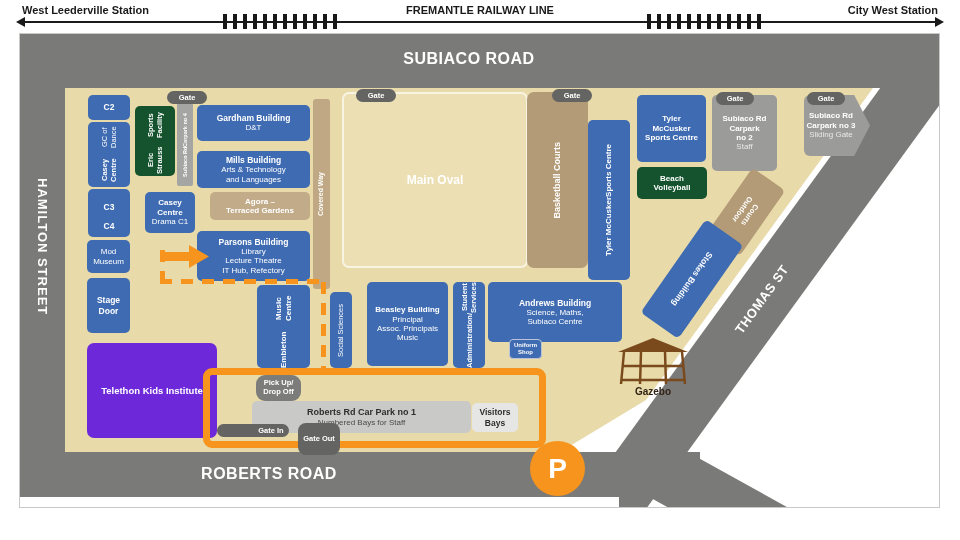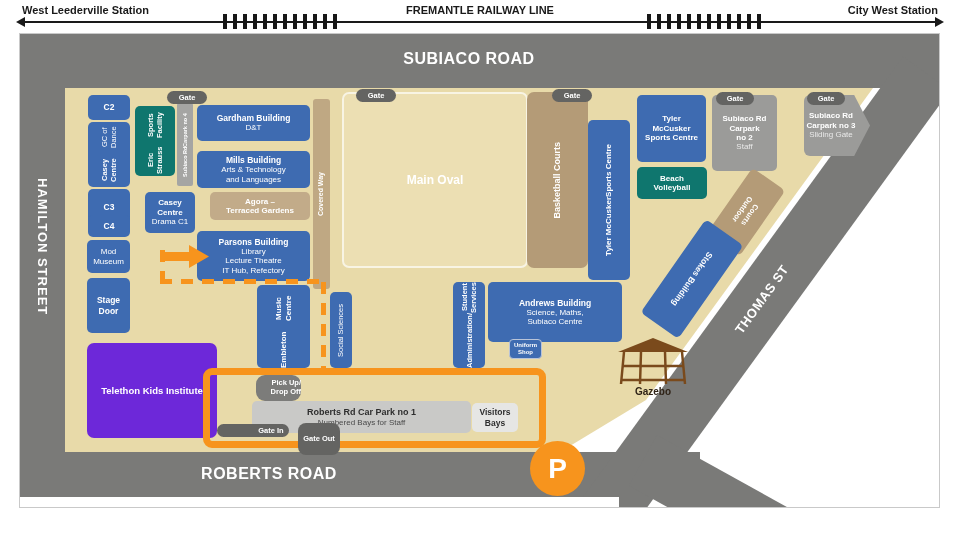--- a/index.html
+++ b/index.html
@@ -15,21 +15,21 @@
   #map{position:absolute;left:19px;top:33px;width:921px;height:475px;overflow:hidden;background:#fff;}
   
   .road{position:absolute;background:#7a7a78;}
   .road-label{color:#fff;font-weight:bold;letter-spacing:.5px;white-space:nowrap;}
   
   #campus{position:absolute;left:46px;top:55px;width:845px;height:364px;background:#e8daa9;
     clip-path:polygon(0 0,808px 0,581px 312px,495px 364px,0 364px);}
   
   .bld{position:absolute;border-radius:5px;color:#fff;display:flex;flex-direction:column;align-items:center;justify-content:center;text-align:center;line-height:1.18;box-sizing:border-box;z-index:4;}
   .blue{background:#3e6bb1;}
-  .green{background:#0f766e;}
+  .green{background:#14532d;}
   .tan{background:#c2ab89;}
   .tan2{background:#b49b77;}
   .graybx{background:#9b9b99;}
   .brown{background:#6d28d9;}
   .t{font-weight:bold;font-size:8.5px;}
   .s{font-size:8px;}
   .dim{color:rgba(255,255,255,.78);}
   
   .vt{writing-mode:vertical-rl;transform:rotate(180deg);display:flex;align-items:center;justify-content:center;line-height:1.25;}
   
@@ -165,20 +165,26 @@
     </div>
   <div class="bld blue" style="left:569px;top:87px;width:42px;height:160px;">
     <div class="vt" style="font-size:8px;font-weight:bold;">
         <div>Tyler McCusker</div>
         <div>Sports Centre</div>
       </div>
   </div>
 
   <div class="bld blue" style="left:311px;top:259px;width:22px;height:76px;">
     <div class="vt" style="font-size:7.5px;">Social Sciences</div>
+  </div>
+  <div class="bld blue" style="left:348px;top:249px;width:81px;height:84px;">
+    <div class="t" style="font-size:8px;">Beasley Building</div>
+    <div class="s">Principal</div>
+    <div class="s">Assoc. Principals</div>
+    <div class="s">Music</div>
   </div>
   <div class="bld blue" style="left:434px;top:249px;width:32px;height:86px;">
     <div class="vt" style="font-size:7.5px;font-weight:bold;">
         <div>Administration/</div>
         <div>Student Services</div>
       </div>
   </div>
   <div class="bld blue" style="left:469px;top:249px;width:134px;height:60px;">
     <div class="t">Andrews Building</div>
     <div class="s">Science, Maths,</div>
@@ -243,21 +249,21 @@
   <div class="abs" style="left:604px;top:353px;width:60px;text-align:center;font-size:10px;font-weight:bold;color:#2f2317;z-index:4;">Gazebo</div>
 
   <svg class="abs" style="left:144px;top:212px;z-index:6;" width="46" height="23" viewBox="0 0 46 23">
     <polygon points="0,7 26,7 26,0 46,11.5 26,23 26,16 0,16" fill="#f7941d"></polygon>
   </svg>
   <div class="dashes-v" style="left:141px;top:217px;height:32px;"></div>
   <div class="dashes-h" style="left:141px;top:246px;width:168px;"></div>
   <div class="dashes-v" style="left:302px;top:249px;height:86px;"></div>
 
   <div class="orange-rect" style="left:184px;top:335px;width:343px;height:80px;"></div>
-  <div class="pill" style="left:237px;top:342px;width:45px;height:26px;font-size:7.5px;align-items:flex-end;">
+  <div class="pill" style="left:237px;top:342px;width:45px;height:26px;font-size:7.5px;">
     <div>Pick Up/</div>
       <div>Drop Off</div>
   </div>
   <div class="bld" style="left:233px;top:368px;width:219px;height:32px;background:#c9c9c7;border-radius:5px;color:#2e2e2e;z-index:6;">
     <div style="font-size:9px;font-weight:bold;">Roberts Rd Car Park no 1</div>
     <div style="font-size:8px;color:#4a4a4a;">Numbered Bays for Staff</div>
   </div>
   <div class="bld" style="left:453px;top:370px;width:46px;height:29px;background:#e6e6e4;border-radius:5px;color:#2e2e2e;z-index:7;">
     <div style="font-size:8.5px;font-weight:bold;">Visitors</div>
     <div style="font-size:8.5px;font-weight:bold;">Bays</div>

